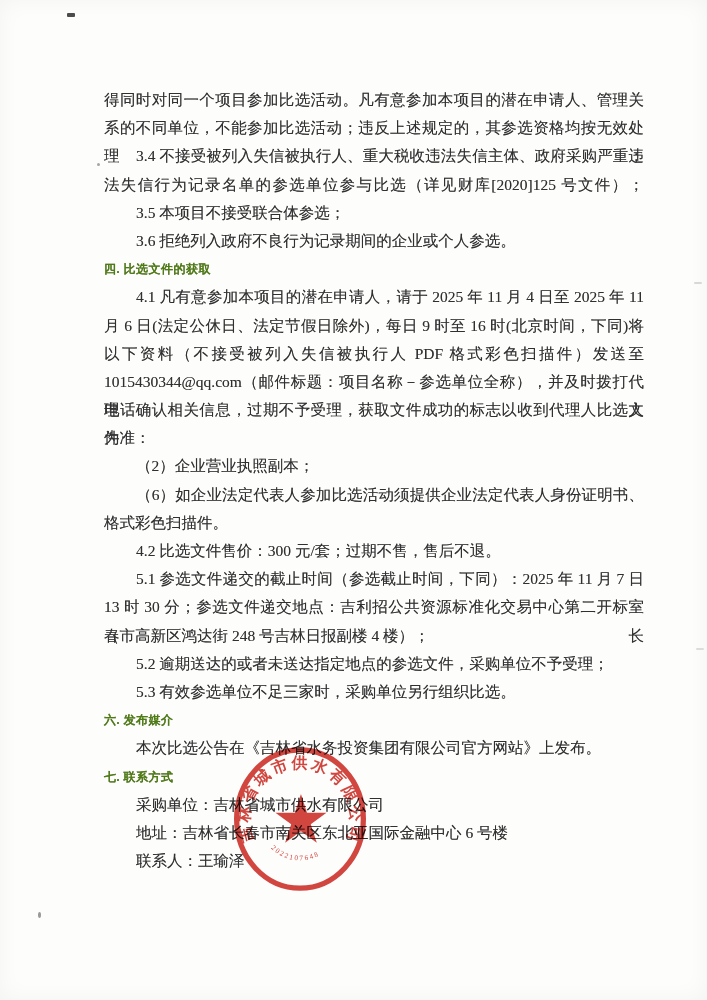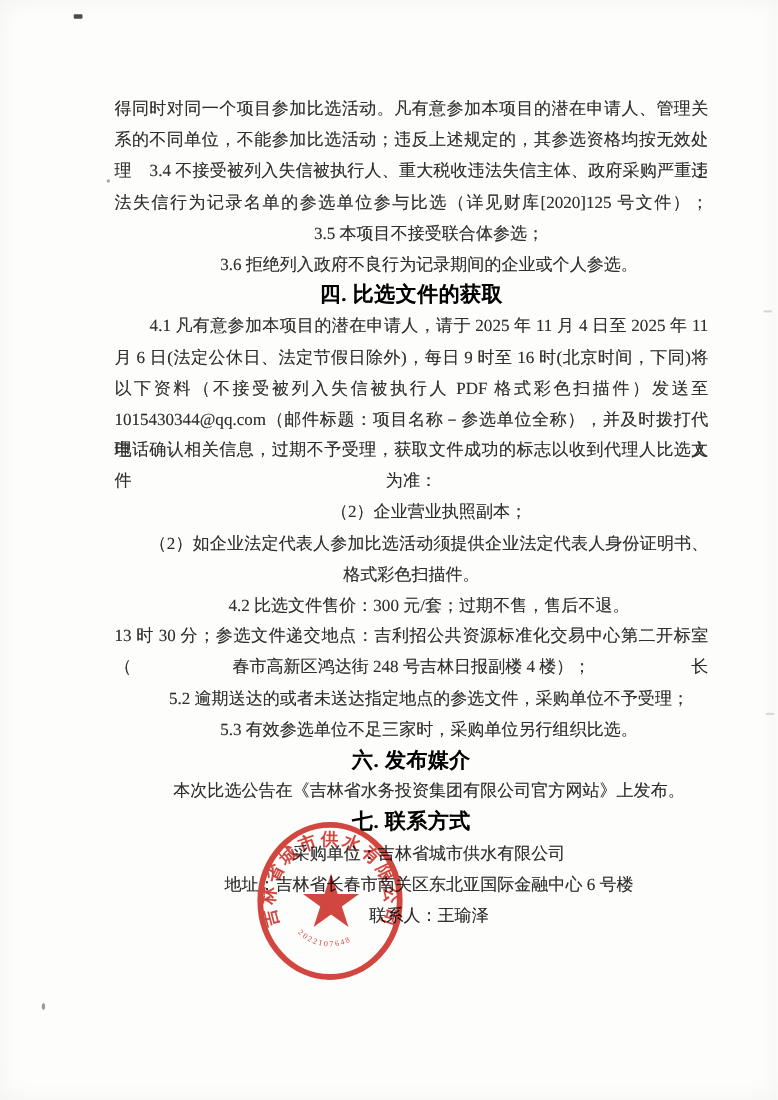--- a/index.html
+++ b/index.html
@@ -12,25 +12,25 @@
     position:absolute;left:0;top:0;width:707px;height:1000px;
     background:#fdfdfc;
     box-shadow:inset 0 0 22px rgba(0,0,0,0.045);
   }
   .doc{
     position:absolute;left:104px;top:86px;width:540px;
     color:#303030;
     font-size:15.5px;
     text-shadow:0 0 0.5px rgba(40,40,40,0.45);
   }
-  .row{height:28.2px;line-height:28.2px;white-space:nowrap;overflow:visible;text-align:center;}
+  .row{height:28.2px;line-height:28.2px;white-space:nowrap;overflow:visible;}
   .row.just{white-space:normal;text-align:justify;text-align-last:justify;}
   .row.ind{padding-left:32px;}
   .row.ind.just{padding-left:32px;}
-  .row.head{font-weight:bold;color:#000000;font-size:19px;letter-spacing:0.5px;}
+  .row.head{font-weight:bold;color:#4d7c0f;font-size:12px;letter-spacing:0.5px;}
   .seal{
     position:absolute;left:228px;top:744px;width:144px;height:154px;
     mix-blend-mode:multiply;opacity:0.92;
   }
   .seal text{font-family:"Liberation Serif","DejaVu Serif",serif;}
   .artifact{position:absolute;background:#6a6a6a;border-radius:1px;}
   .artifact.a1{left:67px;top:13px;width:8px;height:4px;background:#4c4c4c;}
   .artifact.a2{left:38px;top:912px;width:3px;height:6px;background:#9a9a9a;border-radius:50%;}
   .artifact.a3{left:97px;top:163px;width:3px;height:3px;background:#a5a5a5;border-radius:50%;}
   .artifact.a4{left:694px;top:282px;width:8px;height:2px;background:#d8d8d8;}
@@ -49,23 +49,24 @@
   <div class="row ind">3.5 本项目不接受联合体参选；</div>
   <div class="row ind">3.6 拒绝列入政府不良行为记录期间的企业或个人参选。</div>
   <div class="row head">四. 比选文件的获取</div>
   <div class="row ind just">4.1 凡有意参加本项目的潜在申请人，请于 2025 年 11 月 4 日至 2025 年 11</div>
   <div class="row cont just">月 6 日(法定公休日、法定节假日除外)，每日 9 时至 16 时(北京时间，下同)将</div>
   <div class="row cont just">以下资料（不接受被列入失信被执行人 PDF 格式彩色扫描件）发送至</div>
   <div class="row cont just">1015430344@qq.com（邮件标题：项目名称－参选单位全称），并及时拨打代理人</div>
   <div class="row cont just">电话确认相关信息，过期不予受理，获取文件成功的标志以收到代理人比选文件</div>
   <div class="row cont">为准：</div>
   <div class="row ind">（2）企业营业执照副本；</div>
-  <div class="row ind just">（2）如企业法定代表人参加比选活动须提供企业法定代表人身份证明书、</div>
+  <div class="row ind just">（6）如企业法定代表人参加比选活动须提供企业法定代表人身份证明书、</div>
   <div class="row cont">格式彩色扫描件。</div>
   <div class="row ind">4.2 比选文件售价：300 元/套；过期不售，售后不退。</div>
+  <div class="row ind just">5.1 参选文件递交的截止时间（参选截止时间，下同）：2025 年 11 月 7 日</div>
   <div class="row cont just">13 时 30 分；参选文件递交地点：吉利招公共资源标准化交易中心第二开标室（长</div>
   <div class="row cont">春市高新区鸿达街 248 号吉林日报副楼 4 楼）；</div>
   <div class="row ind">5.2 逾期送达的或者未送达指定地点的参选文件，采购单位不予受理；</div>
   <div class="row ind">5.3 有效参选单位不足三家时，采购单位另行组织比选。</div>
   <div class="row head">六. 发布媒介</div>
   <div class="row ind">本次比选公告在《吉林省水务投资集团有限公司官方网站》上发布。</div>
   <div class="row head">七. 联系方式</div>
   <div class="row ind">采购单位：吉林省城市供水有限公司</div>
   <div class="row ind">地址：吉林省长春市南关区东北亚国际金融中心 6 号楼</div>
   <div class="row ind">联系人：王瑜泽</div>

